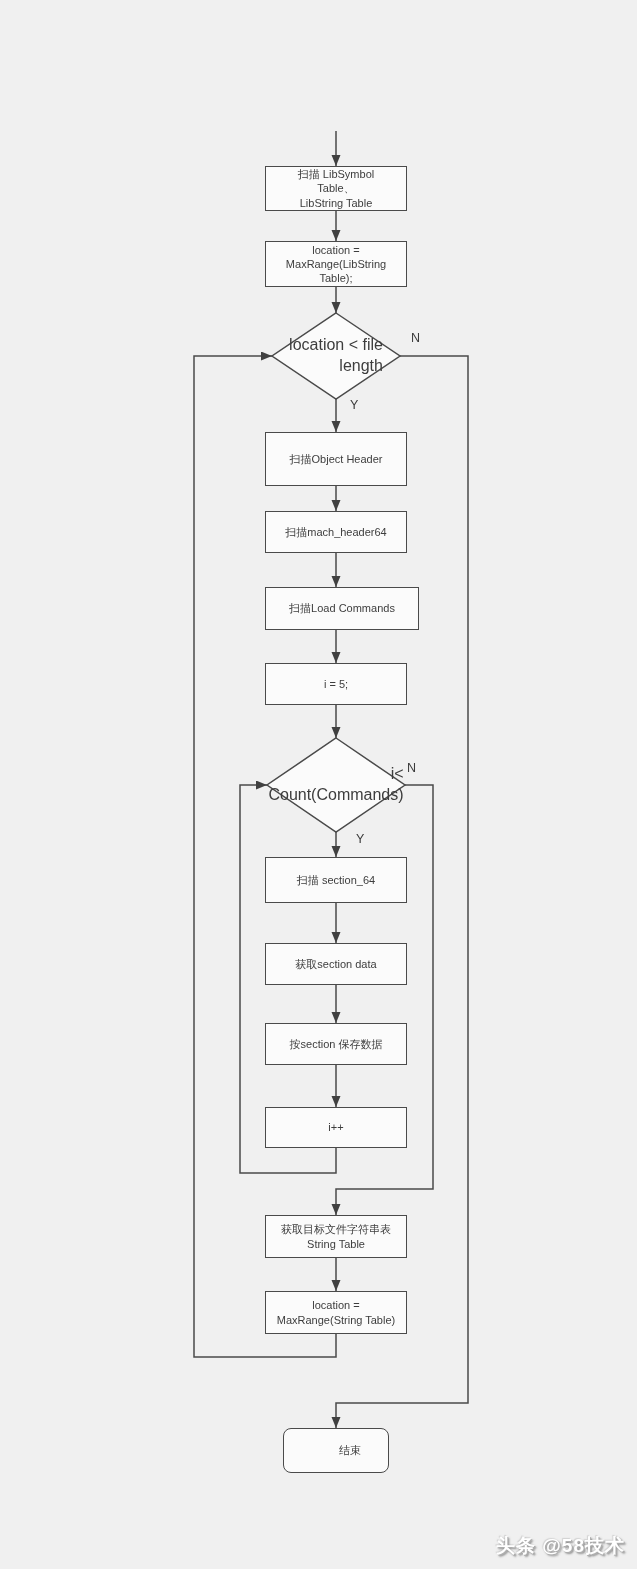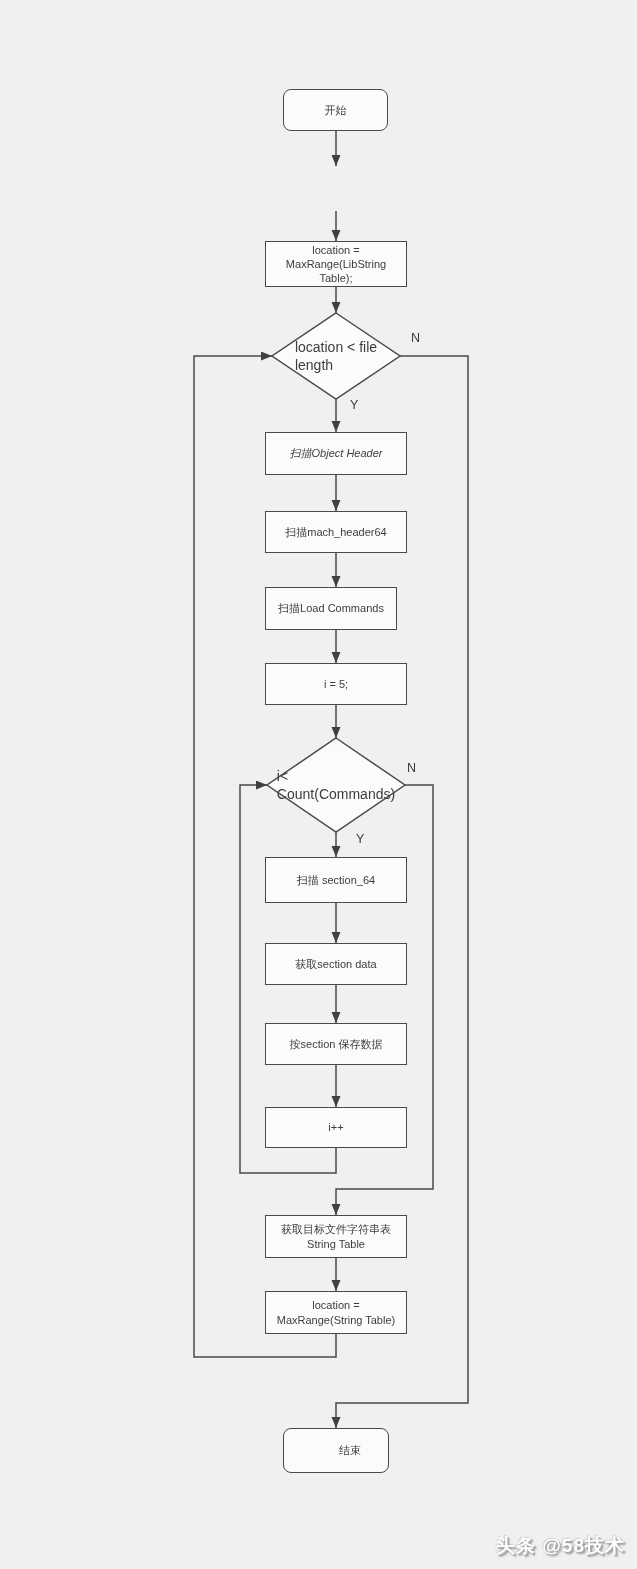--- a/index.html
+++ b/index.html
@@ -31,23 +31,23 @@
     text-align: center;
     white-space: pre-line;
     padding: 2px 4px;
   }
   .rounded { border-radius: 8px; }
   .diamond-label {
     position: absolute;
     display: flex;
     align-items: center;
     justify-content: center;
-    text-align: left;
+    text-align: right;
     color: #3d3d3d;
-    font-size: 14px;
+    font-size: 16px;
     line-height: 1.3;
     white-space: pre-line;
     pointer-events: none;
   }
   .branch-label {
     position: absolute;
     color: #3b3b3b;
     font-size: 12.5px;
   }
   #watermark {
@@ -88,35 +88,37 @@
     <polyline points="336,985 336,1023" fill="none" stroke="#4a4a4a" stroke-width="1.5" marker-end="url(#arrow)"></polyline>
     <polyline points="336,1065 336,1107" fill="none" stroke="#4a4a4a" stroke-width="1.5" marker-end="url(#arrow)"></polyline>
     <polyline points="336,1148 336,1173 240,1173 240,785 267,785" fill="none" stroke="#4a4a4a" stroke-width="1.5" marker-end="url(#arrow)"></polyline>
     <polyline points="336,1258 336,1291" fill="none" stroke="#4a4a4a" stroke-width="1.5" marker-end="url(#arrow)"></polyline>
     <polyline points="336,1334 336,1357 194,1357 194,356 272,356" fill="none" stroke="#4a4a4a" stroke-width="1.5" marker-end="url(#arrow)"></polyline>
 
     <polygon points="336,313 400,356 336,399 272,356" fill="#fbfbfb" stroke="#4a4a4a" stroke-width="1.5"></polygon>
     <polygon points="336,738 405,785 336,832 267,785" fill="#fbfbfb" stroke="#4a4a4a" stroke-width="1.5"></polygon>
   </svg>
 
-  <div class="node rounded" style="left:283px; top:89px; width:105px; height:42px;">开始</div>
 
+  <div class="node" style="left:265px; top:166px; width:142px; height:45px;">扫描 LibSymbol
+Table、
+LibString Table</div>
 
   <div class="node" style="left:265px; top:241px; width:142px; height:46px;">location =
 MaxRange(LibString
 Table);</div>
 
   <div class="diamond-label" style="left:276px; top:330px; width:120px; height:52px;">location &lt; file
 length</div>
 
-  <div class="node" style="left:265px; top:432px; width:142px; height:43px;font-style:italic;">扫描Object Header</div>
+  <div class="node" style="left:265px; top:432px; width:142px; height:54px;">扫描Object Header</div>
 
   <div class="node" style="left:265px; top:511px; width:142px; height:42px;">扫描mach_header64</div>
 
-  <div class="node" style="left:265px; top:587px; width:132px; height:43px;">扫描Load Commands</div>
+  <div class="node" style="left:265px; top:587px; width:154px; height:43px;">扫描Load Commands</div>
 
   <div class="node" style="left:265px; top:663px; width:142px; height:42px;">i = 5;</div>
 
   <div class="diamond-label" style="left:266px; top:759px; width:140px; height:52px;">i&lt;
 Count(Commands)</div>
 
   <div class="node" style="left:265px; top:857px; width:142px; height:46px;">扫描 section_64</div>
 
   <div class="node" style="left:265px; top:943px; width:142px; height:42px;">获取section data</div>
 

